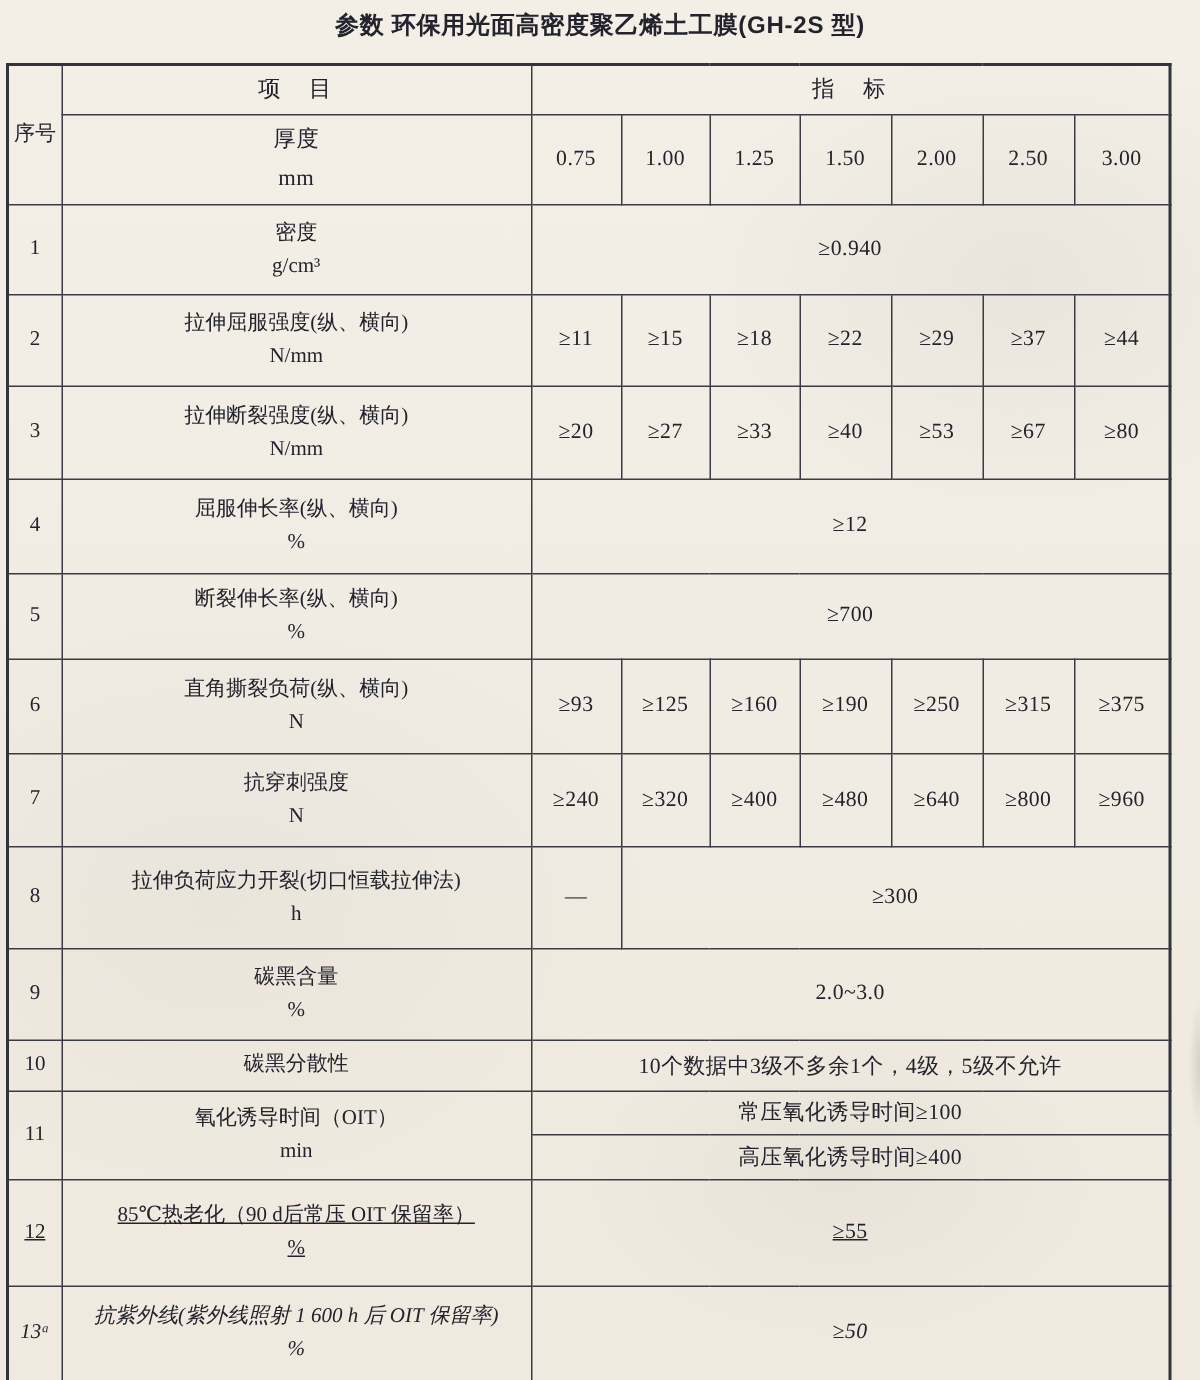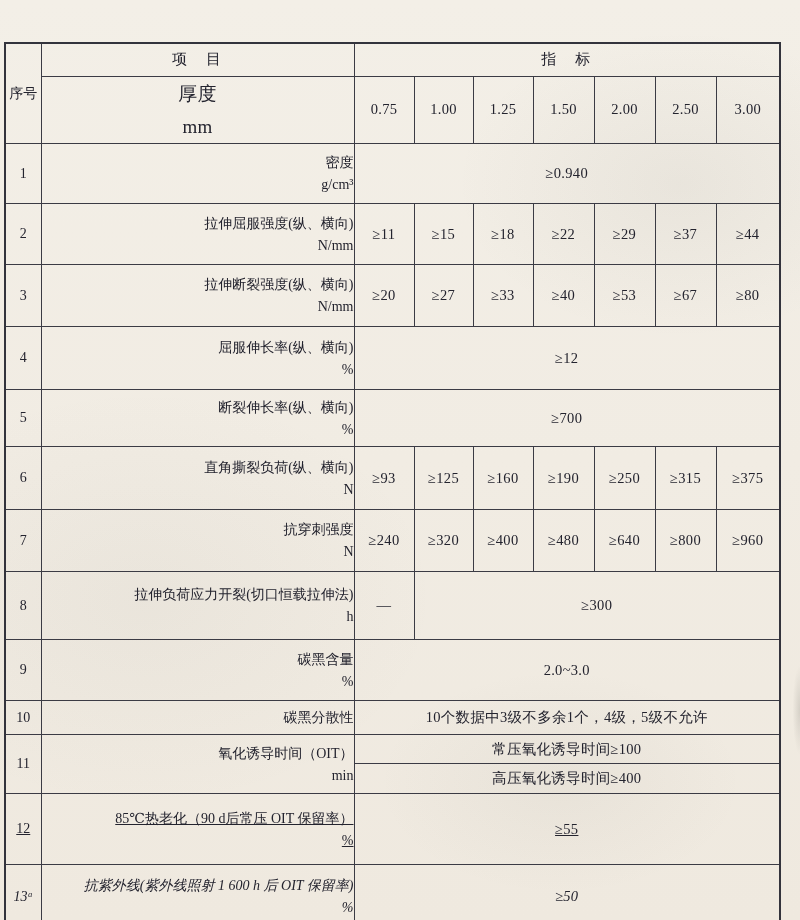--- a/index.html
+++ b/index.html
@@ -29,25 +29,25 @@
   }
   table.spec td{
     border:1.7px solid #3b3b44;
     vertical-align:middle;
     padding:0;
     overflow:hidden;
   }
   table.spec{border:2.2px solid #33333c;}
   .c{text-align:center;font-size:14.5px;letter-spacing:0.3px;}
   .no-cell{text-align:center;font-size:14px;padding:0 1px;line-height:1.25;margin-left:26px;}
-  .label-cell{padding:3px 6px 3px 12px;text-align:right;}
+  .label-cell{padding:3px 6px 3px 12px;text-align:center;}
   .lbl{display:block;font-size:14px;line-height:1.65;}
   .unit{display:block;font-size:14px;line-height:1.55;}
   .hdr{font-size:15px;letter-spacing:2px;}
-  .th2 div{line-height:1.75;font-size:19px;}
+  .th2 div{line-height:1.75;font-size:15px;}
   tr.h1{height:33px;}
   tr.h2{height:60px;}
   tr.r1{height:60px;}
   tr.r2{height:61px;}
   tr.r3{height:62px;}
   tr.r4{height:63px;}
   tr.r5{height:57px;}
   tr.r6{height:63px;}
   tr.r7{height:62px;}
   tr.r8{height:68px;}
@@ -61,20 +61,21 @@
   .edge-smudge{
     right:0;top:630px;width:14px;height:160px;
     background:radial-gradient(ellipse 10px 60px at 100% 50%, rgba(90,88,80,0.18), transparent 75%);
   }
 </style>
 </head>
 <body>
 
 <div class="page">
 
+  <div class="title">参数  环保用光面高密度聚乙烯土工膜(GH-2S 型)</div>
 
   <table class="spec">
     <colgroup>
       <col style="width:36px">
       <col style="width:313px">
       <col style="width:60px">
       <col style="width:59px">
       <col style="width:60px">
       <col style="width:61px">
       <col style="width:61px">

